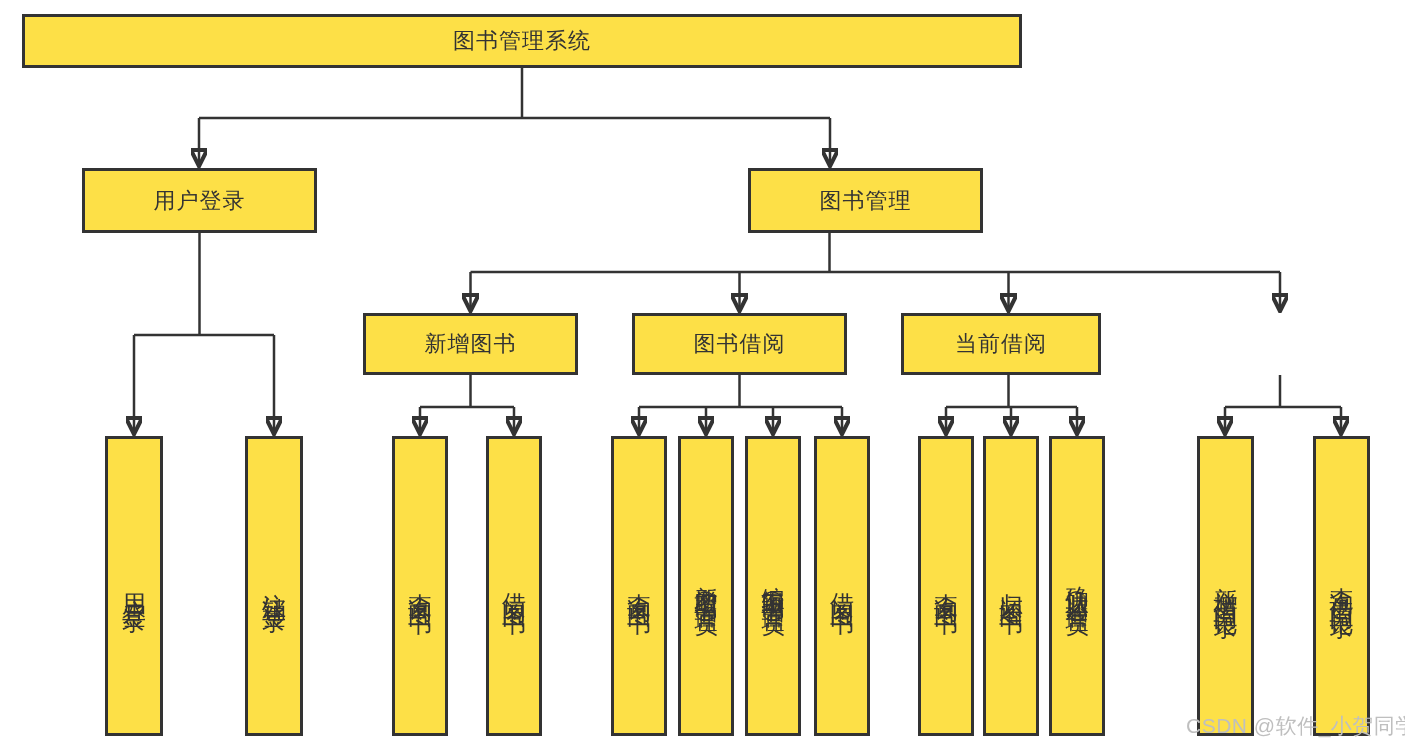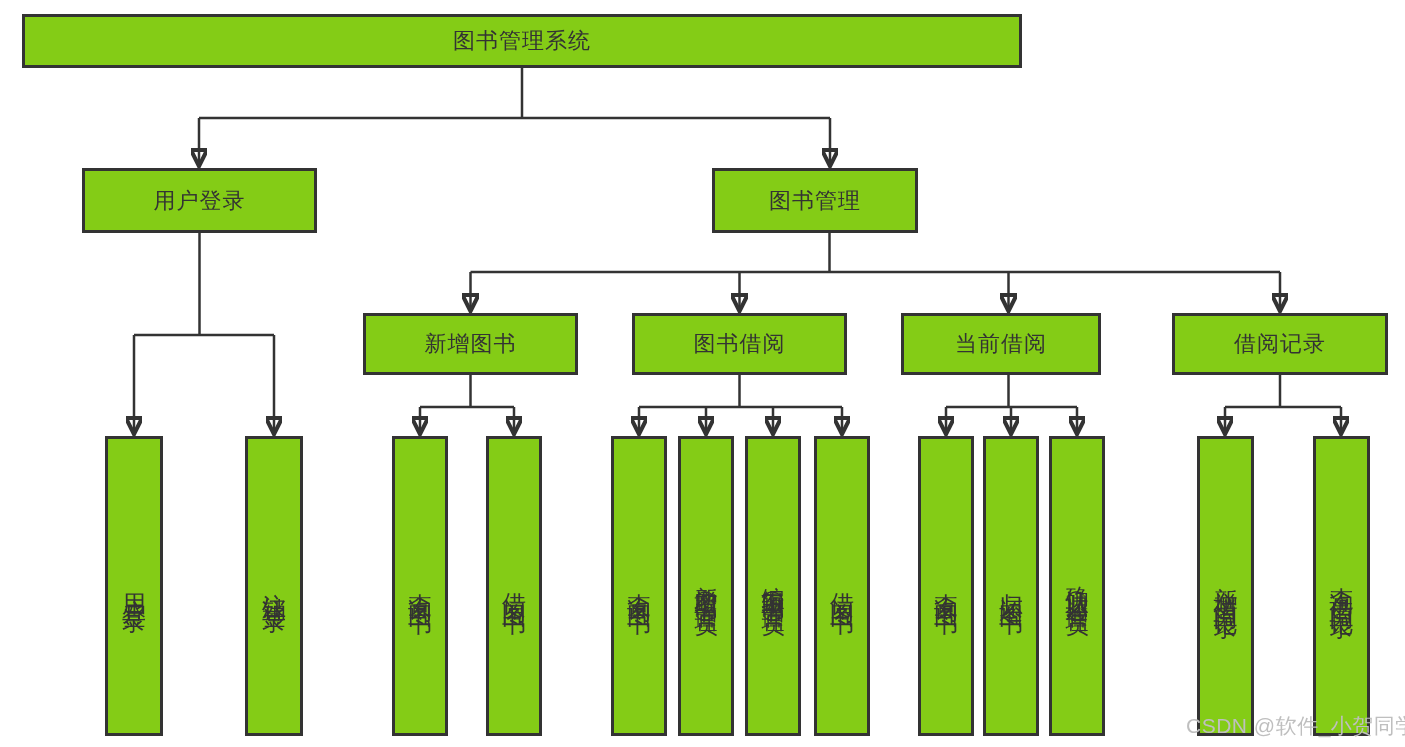--- a/index.html
+++ b/index.html
@@ -23,21 +23,21 @@
   }
   svg.edges path {
     fill: none;
     stroke: #333333;
     stroke-width: 2.5;
   }
   .box {
     position: absolute;
     box-sizing: border-box;
     border: 3px solid #333333;
-    background: #84cc16;
+    background: #fde047;
     color: #333333;
     display: flex;
     align-items: center;
     justify-content: center;
     text-align: right;
   }
   .hbox {
     font-size: 22px;
     letter-spacing: 1px;
     line-height: 1;
@@ -112,26 +112,25 @@
 
     <path d="M1280 375 V407"></path>
     <path d="M1225 407 H1341"></path>
     <path d="M1225 407 V431" marker-end="url(#arrow)"></path>
     <path d="M1341 407 V431" marker-end="url(#arrow)"></path>
   </svg>
 
   <div class="box hbox" style="left:22px; top:14px; width:1000px; height:54px;">图书管理系统</div>
 
   <div class="box hbox" style="left:82px; top:168px; width:235px; height:65px;">用户登录</div>
-  <div class="box hbox" style="left:712px; top:168px; width:206px; height:65px;">图书管理</div>
+  <div class="box hbox" style="left:748px; top:168px; width:235px; height:65px;">图书管理</div>
 
   <div class="box hbox" style="left:363px; top:313px; width:215px; height:62px;">新增图书</div>
   <div class="box hbox" style="left:632px; top:313px; width:215px; height:62px;">图书借阅</div>
   <div class="box hbox" style="left:901px; top:313px; width:200px; height:62px;">当前借阅</div>
-  <div class="box hbox" style="left:1172px; top:313px; width:216px; height:62px;">借阅记录</div>
 
   <div class="box vbox" style="left:105px; top:436px; width:58px; height:300px;">用户登录</div>
   <div class="box vbox" style="left:245px; top:436px; width:58px; height:300px;">注销登录</div>
 
   <div class="box vbox" style="left:392px; top:436px; width:56px; height:300px;">查询图书</div>
   <div class="box vbox" style="left:486px; top:436px; width:56px; height:300px;">借阅图书</div>
 
   <div class="box vbox" style="left:611px; top:436px; width:56px; height:300px;">查询图书</div>
   <div class="box vbox tight" style="left:678px; top:436px; width:56px; height:300px;">新增图书（管理员）</div>
   <div class="box vbox tight" style="left:745px; top:436px; width:56px; height:300px;">编辑图书（管理员）</div>

